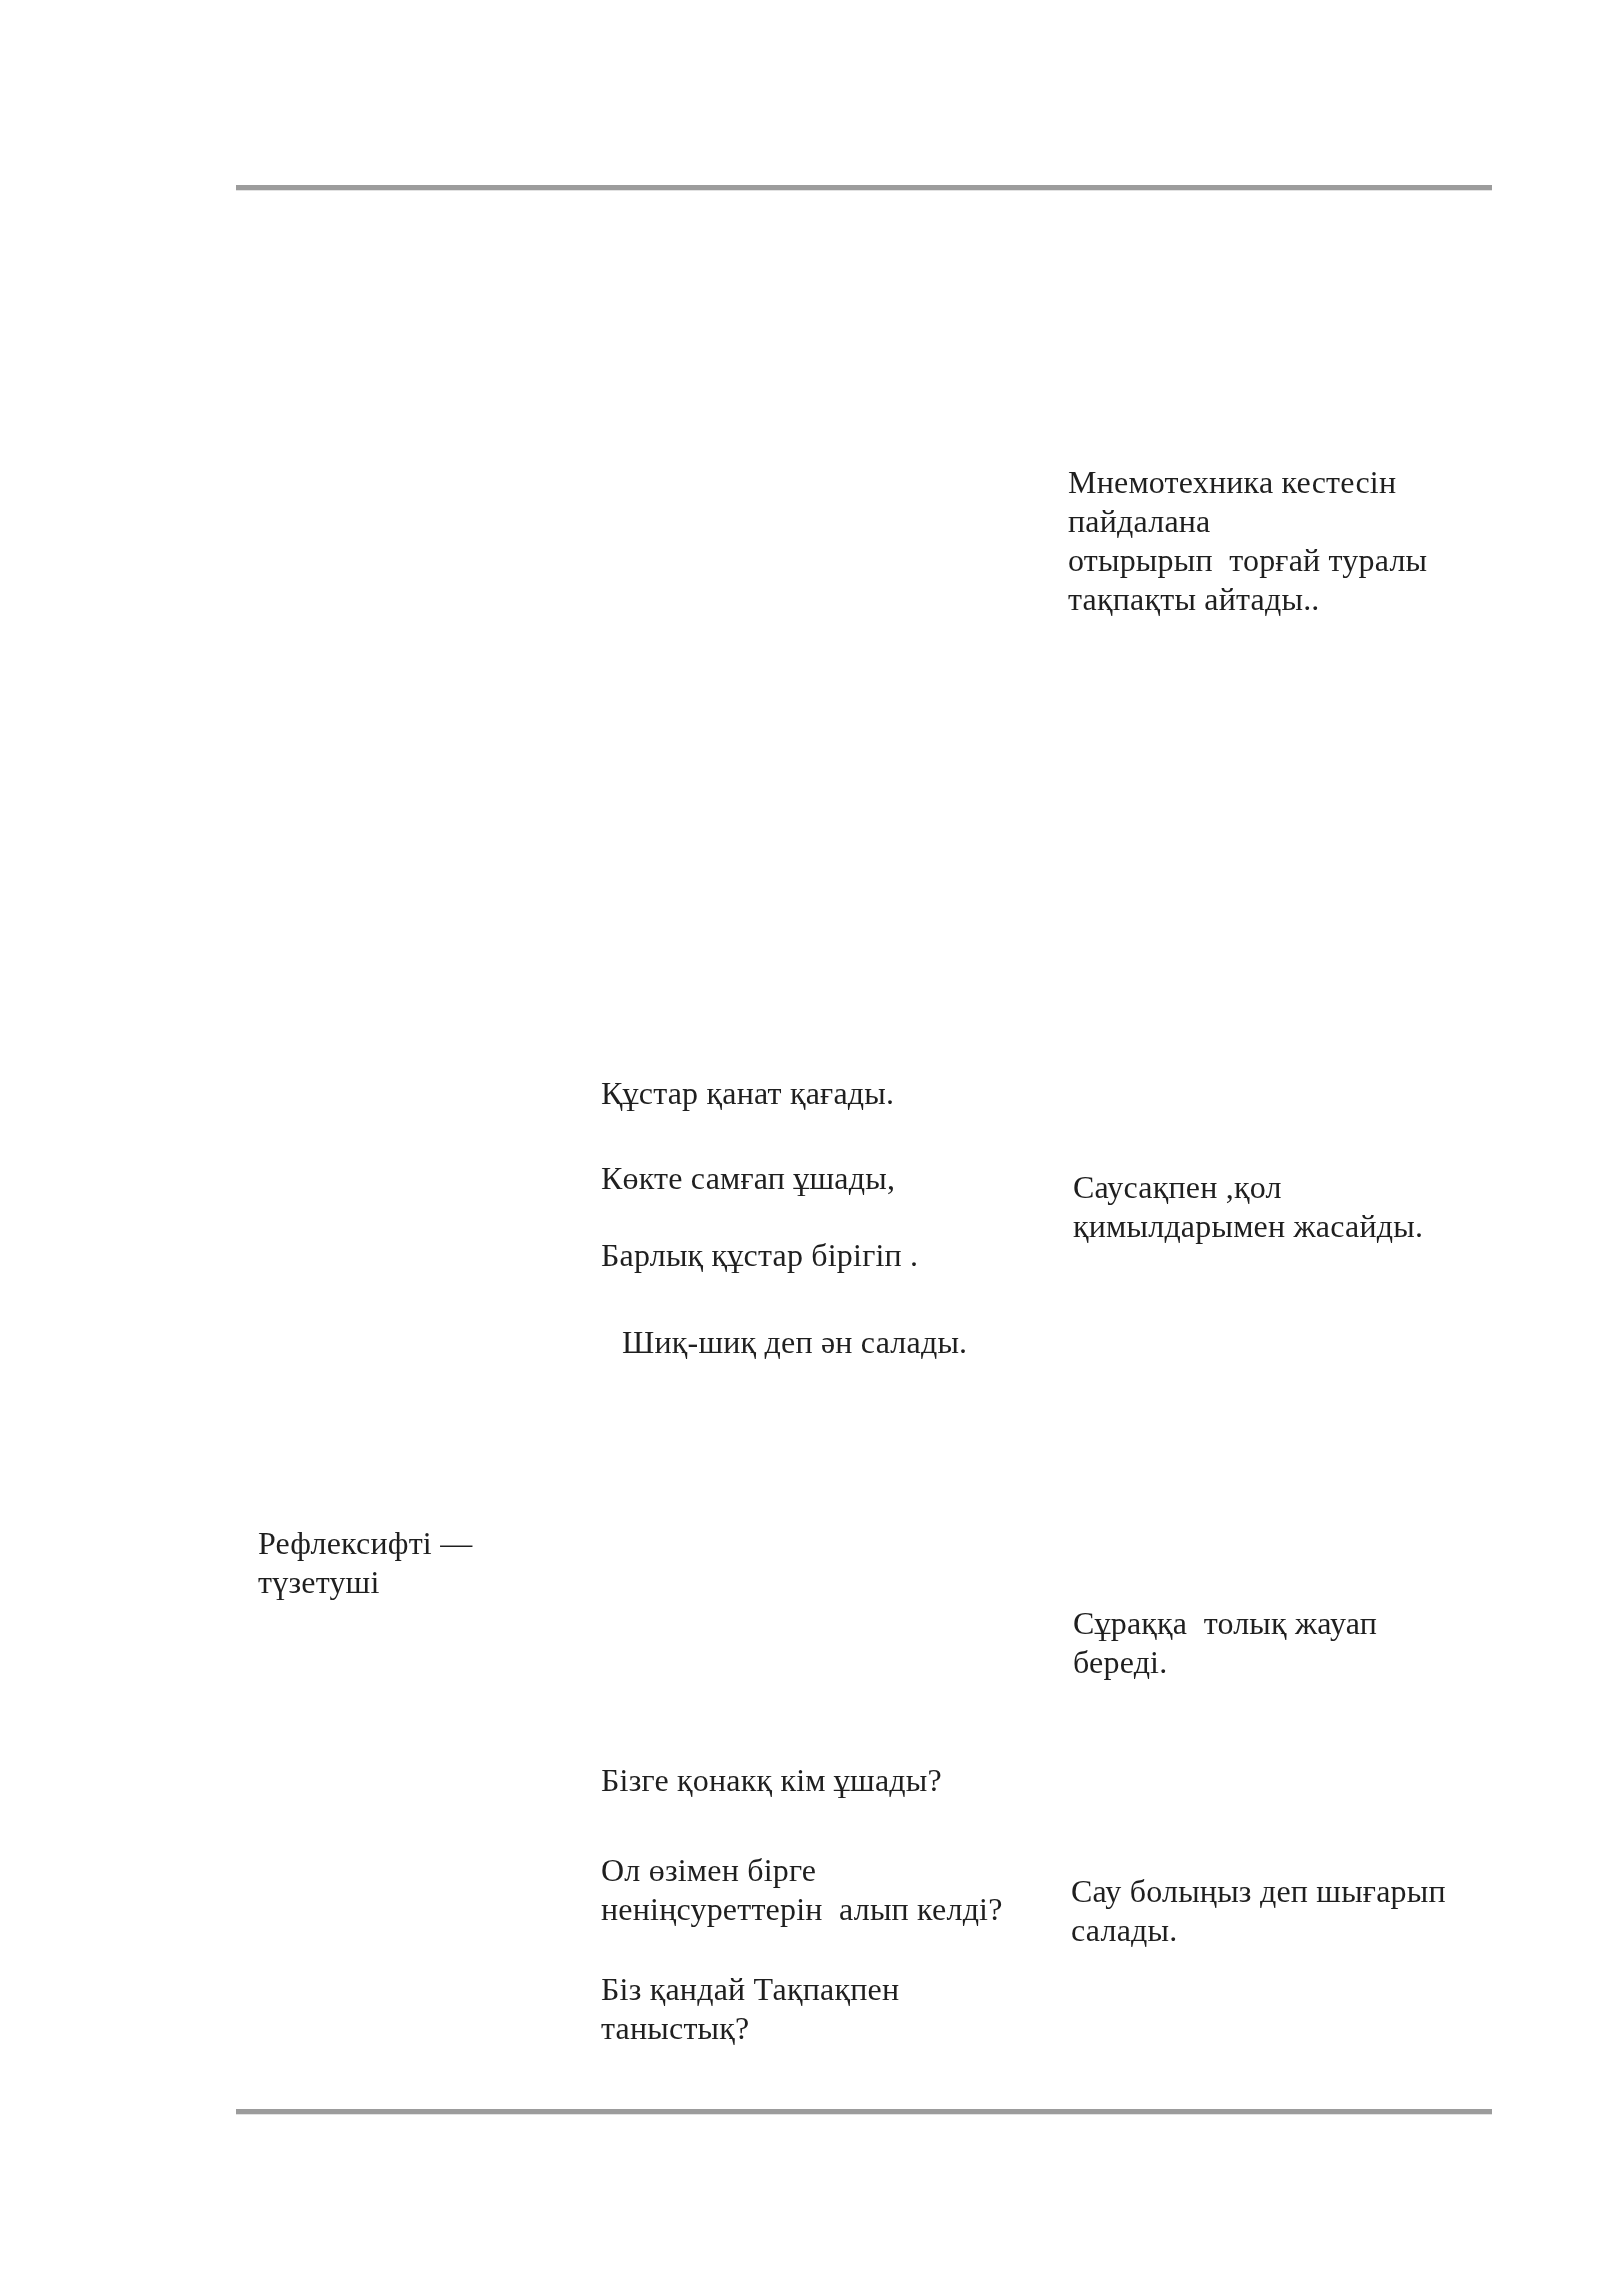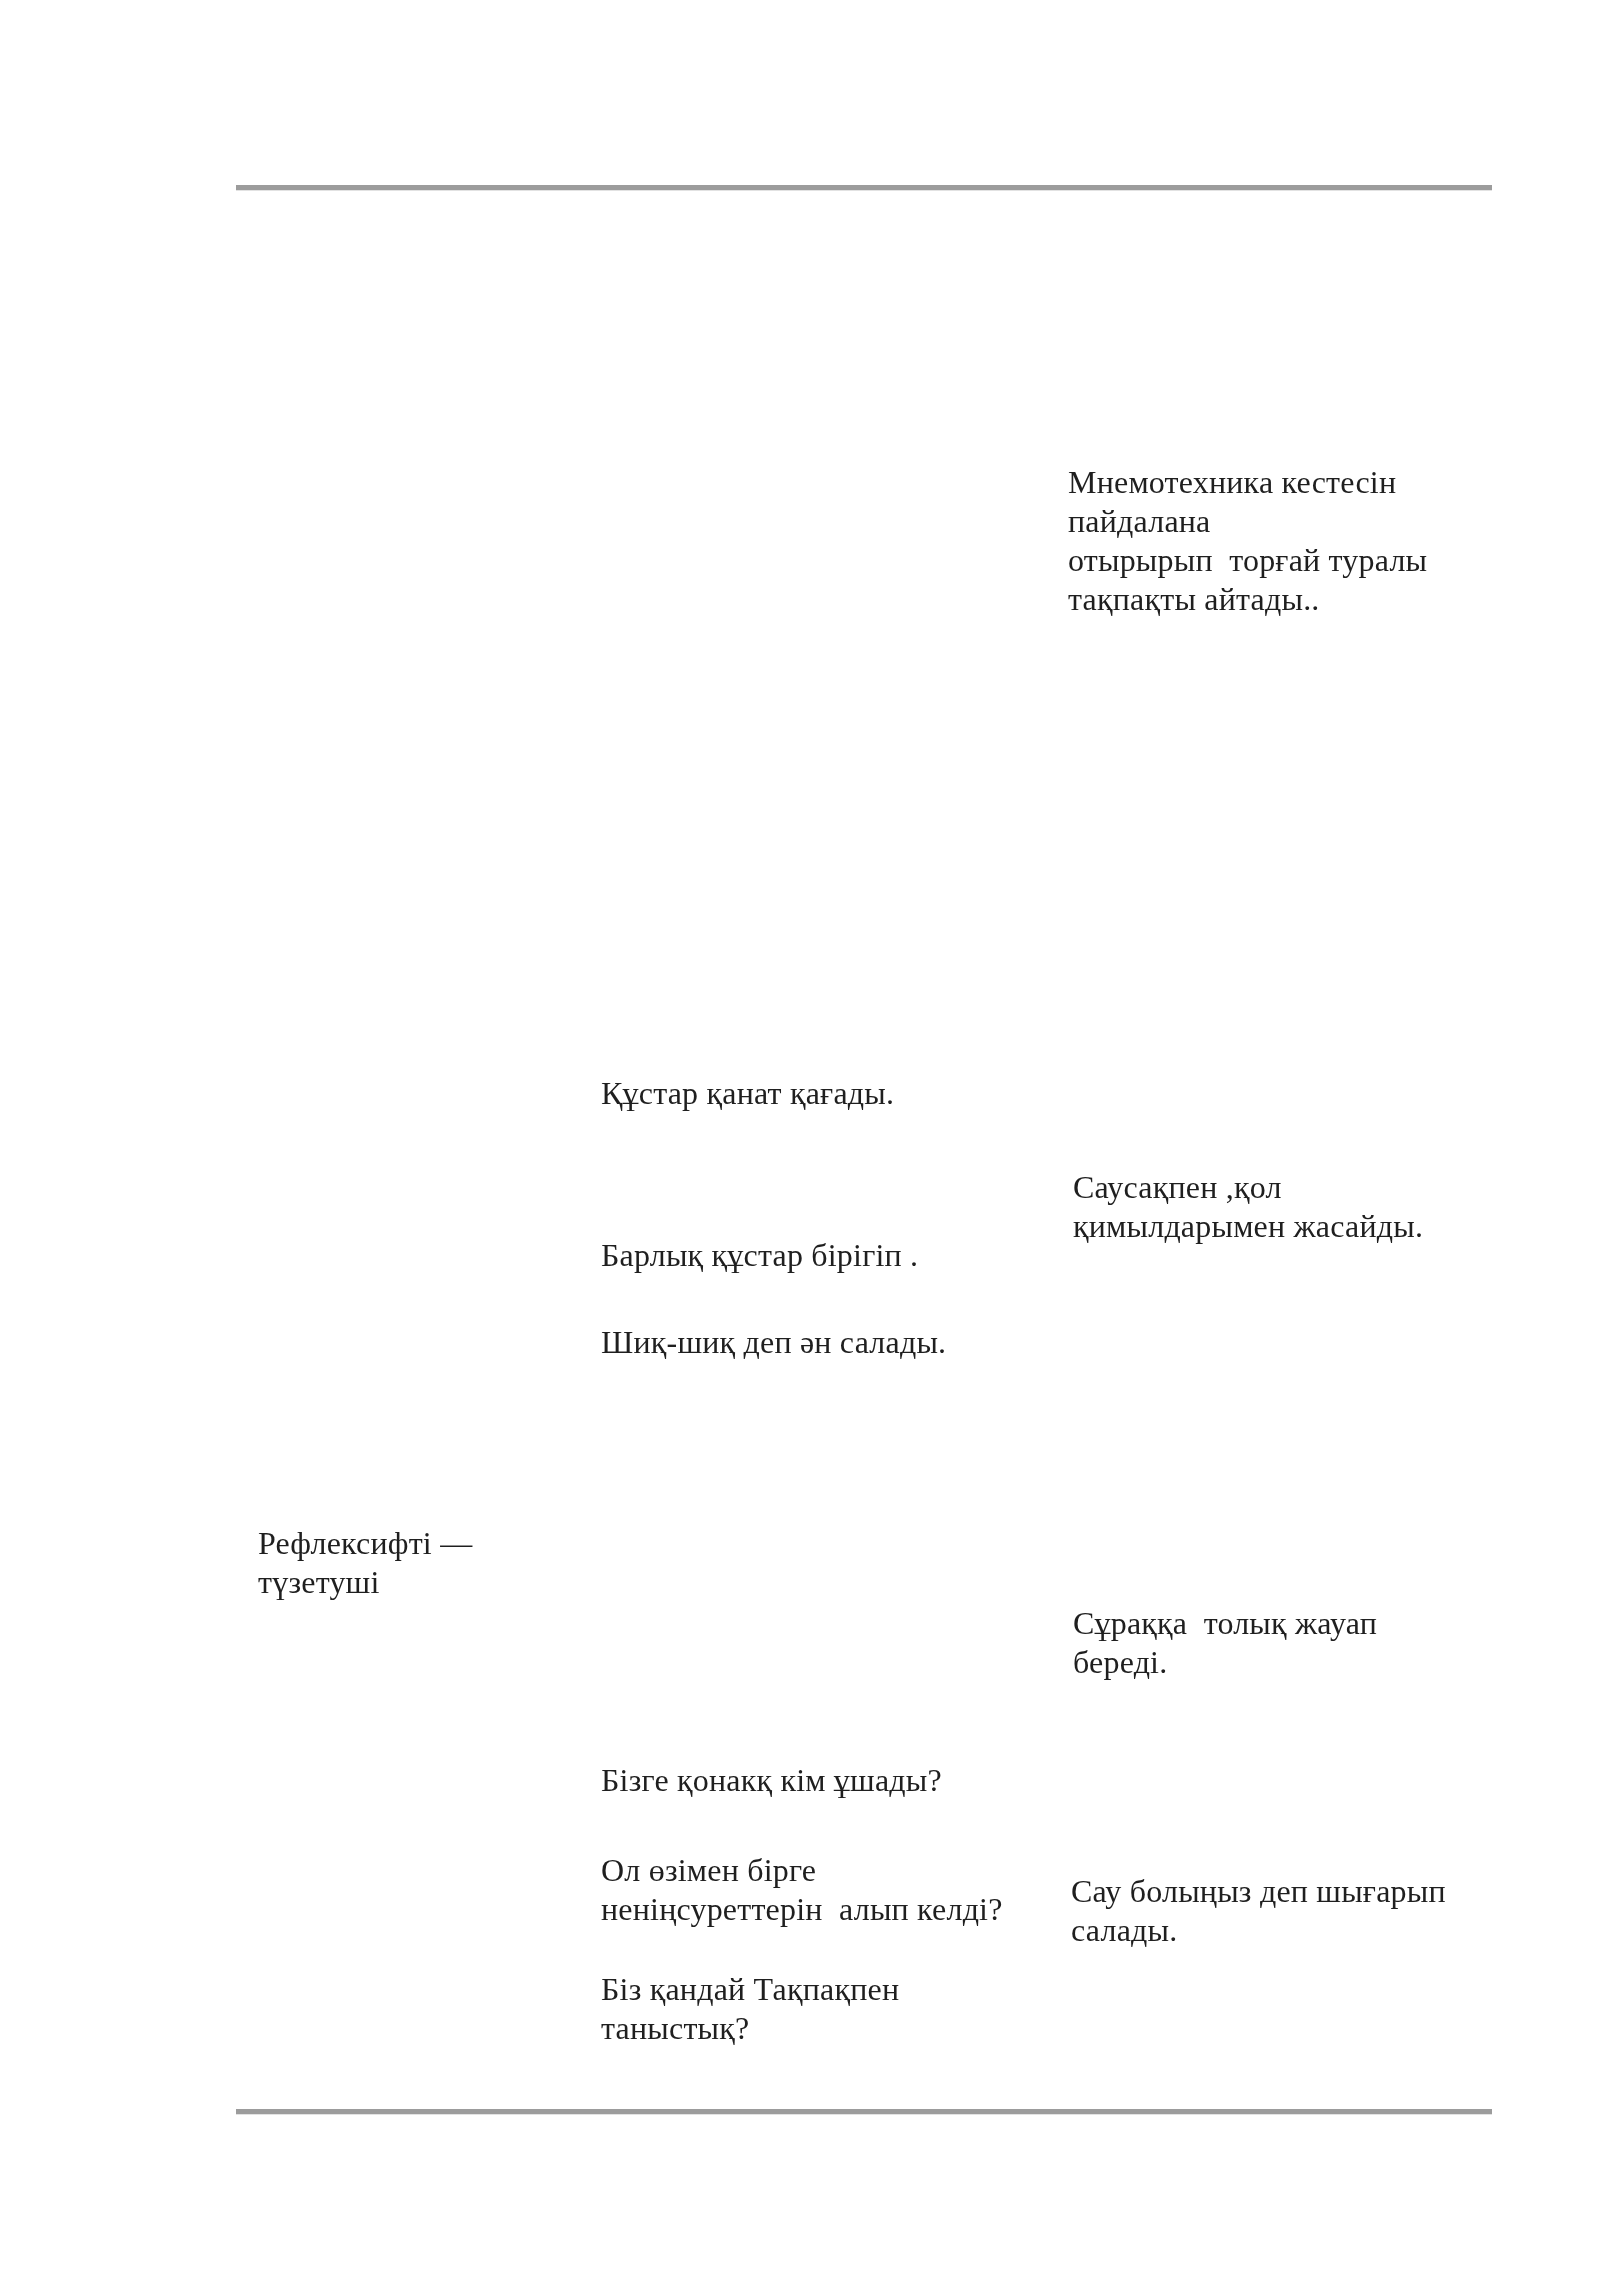--- a/index.html
+++ b/index.html
@@ -33,21 +33,21 @@
     font-size: 32px;
     line-height: 39px;
     white-space: pre-wrap;
     letter-spacing: 0.2px;
   }
   
   .b-mnemonic   { left: 1036px; top: 431px;  width: 394px; }
   .b-poem-0     { left: 569px;  top: 1042px; width: 421px; }
   .b-poem-1     { left: 569px;  top: 1127px; width: 421px; }
   .b-poem-2     { left: 569px;  top: 1204px; width: 421px; }
-  .b-poem-3     { left: 569px;  top: 1291px; width: 421px; }
+  .b-poem-3     { left: 590px;  top: 1291px; width: 421px; }
   .b-finger     { left: 1041px; top: 1136px; width: 403px; }
   .b-nest       { left: 1041px; top: 1262px; width: 403px; }
   .b-stage      { left: 226px;  top: 1492px; width: 296px; font-family: Liberation Serif, serif; }
   .b-answer     { left: 1041px; top: 1572px; width: 403px; }
   .b-question-0 { left: 569px;  top: 1729px; width: 448px; }
   .b-question-1 { left: 569px;  top: 1819px; width: 457px; }
   .b-question-2 { left: 569px;  top: 1938px; width: 448px; }
   .b-farewell   { left: 1039px; top: 1840px; width: 412px; }
 </style>
 </head>
@@ -56,20 +56,21 @@
 <div class="page">
 
   <div class="rule top"></div>
 
   <div class="block b-mnemonic">Мнемотехника кестесін
 пайдалана
 отырырып  торғай туралы
 тақпақты айтады..</div>
 
   <div class="block b-poem-0">Құстар қанат қағады.</div>
+  <div class="block b-poem-1">Көкте самғап ұшады,</div>
   <div class="block b-poem-2">Барлық құстар бірігіп .</div>
   <div class="block b-poem-3">Шиқ-шиқ деп ән салады.</div>
 
   <div class="block b-finger">Саусақпен ,қол
 қимылдарымен жасайды.</div>
 
 
   <div class="block b-stage">Рефлексифті —
 түзетуші</div>
 

